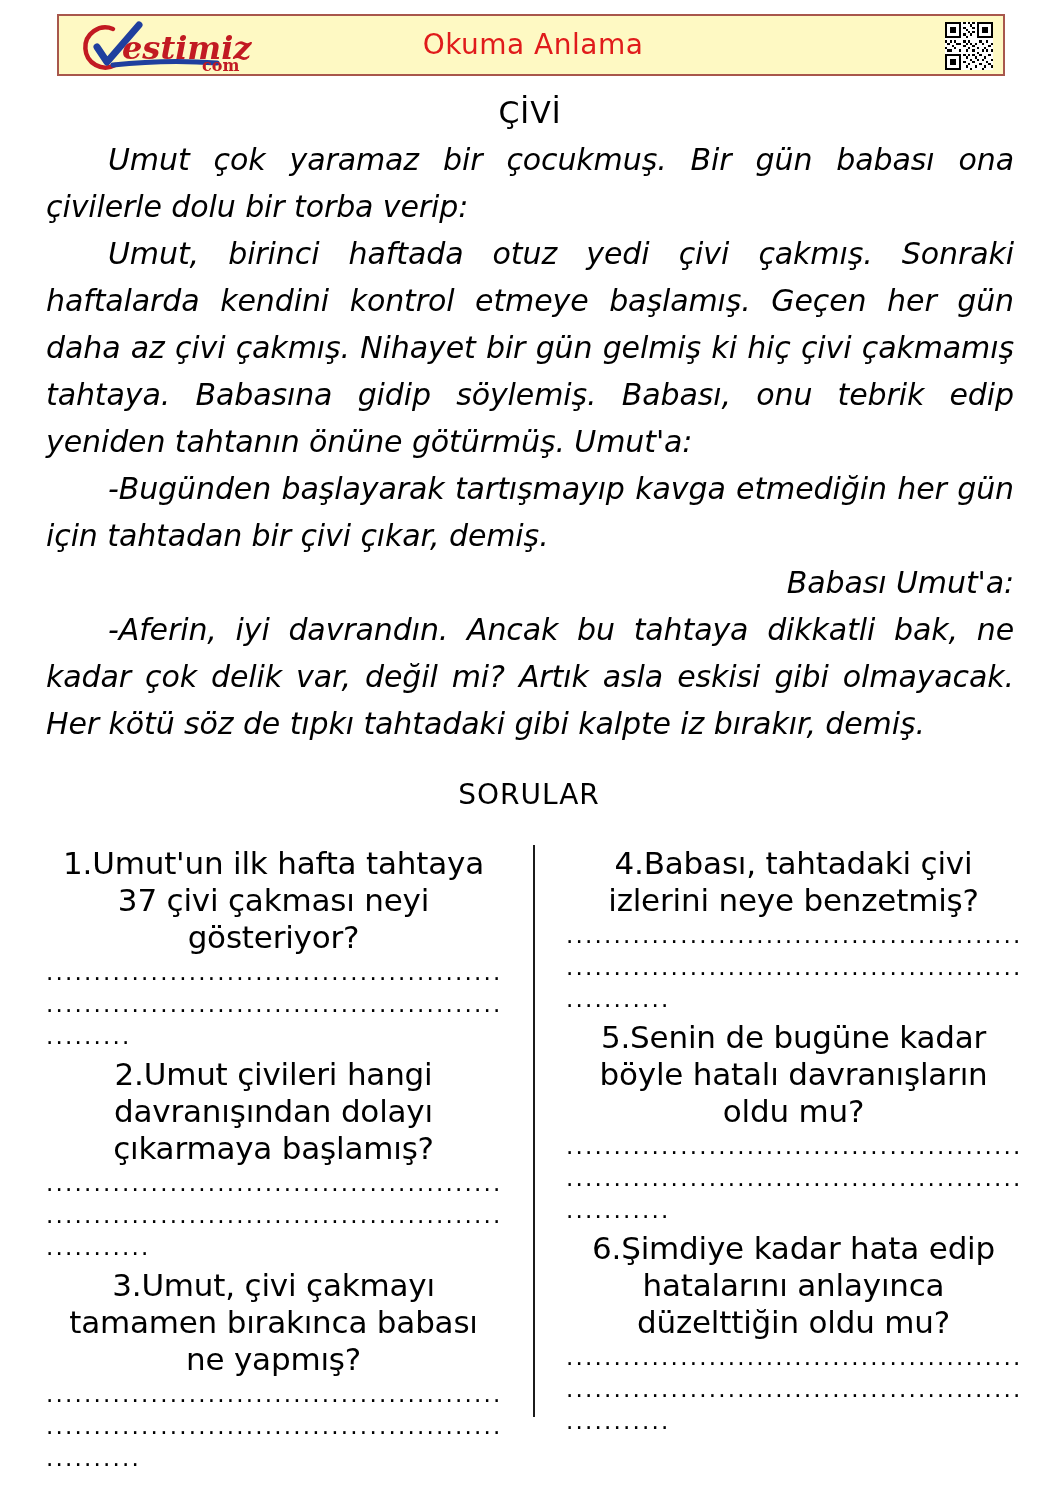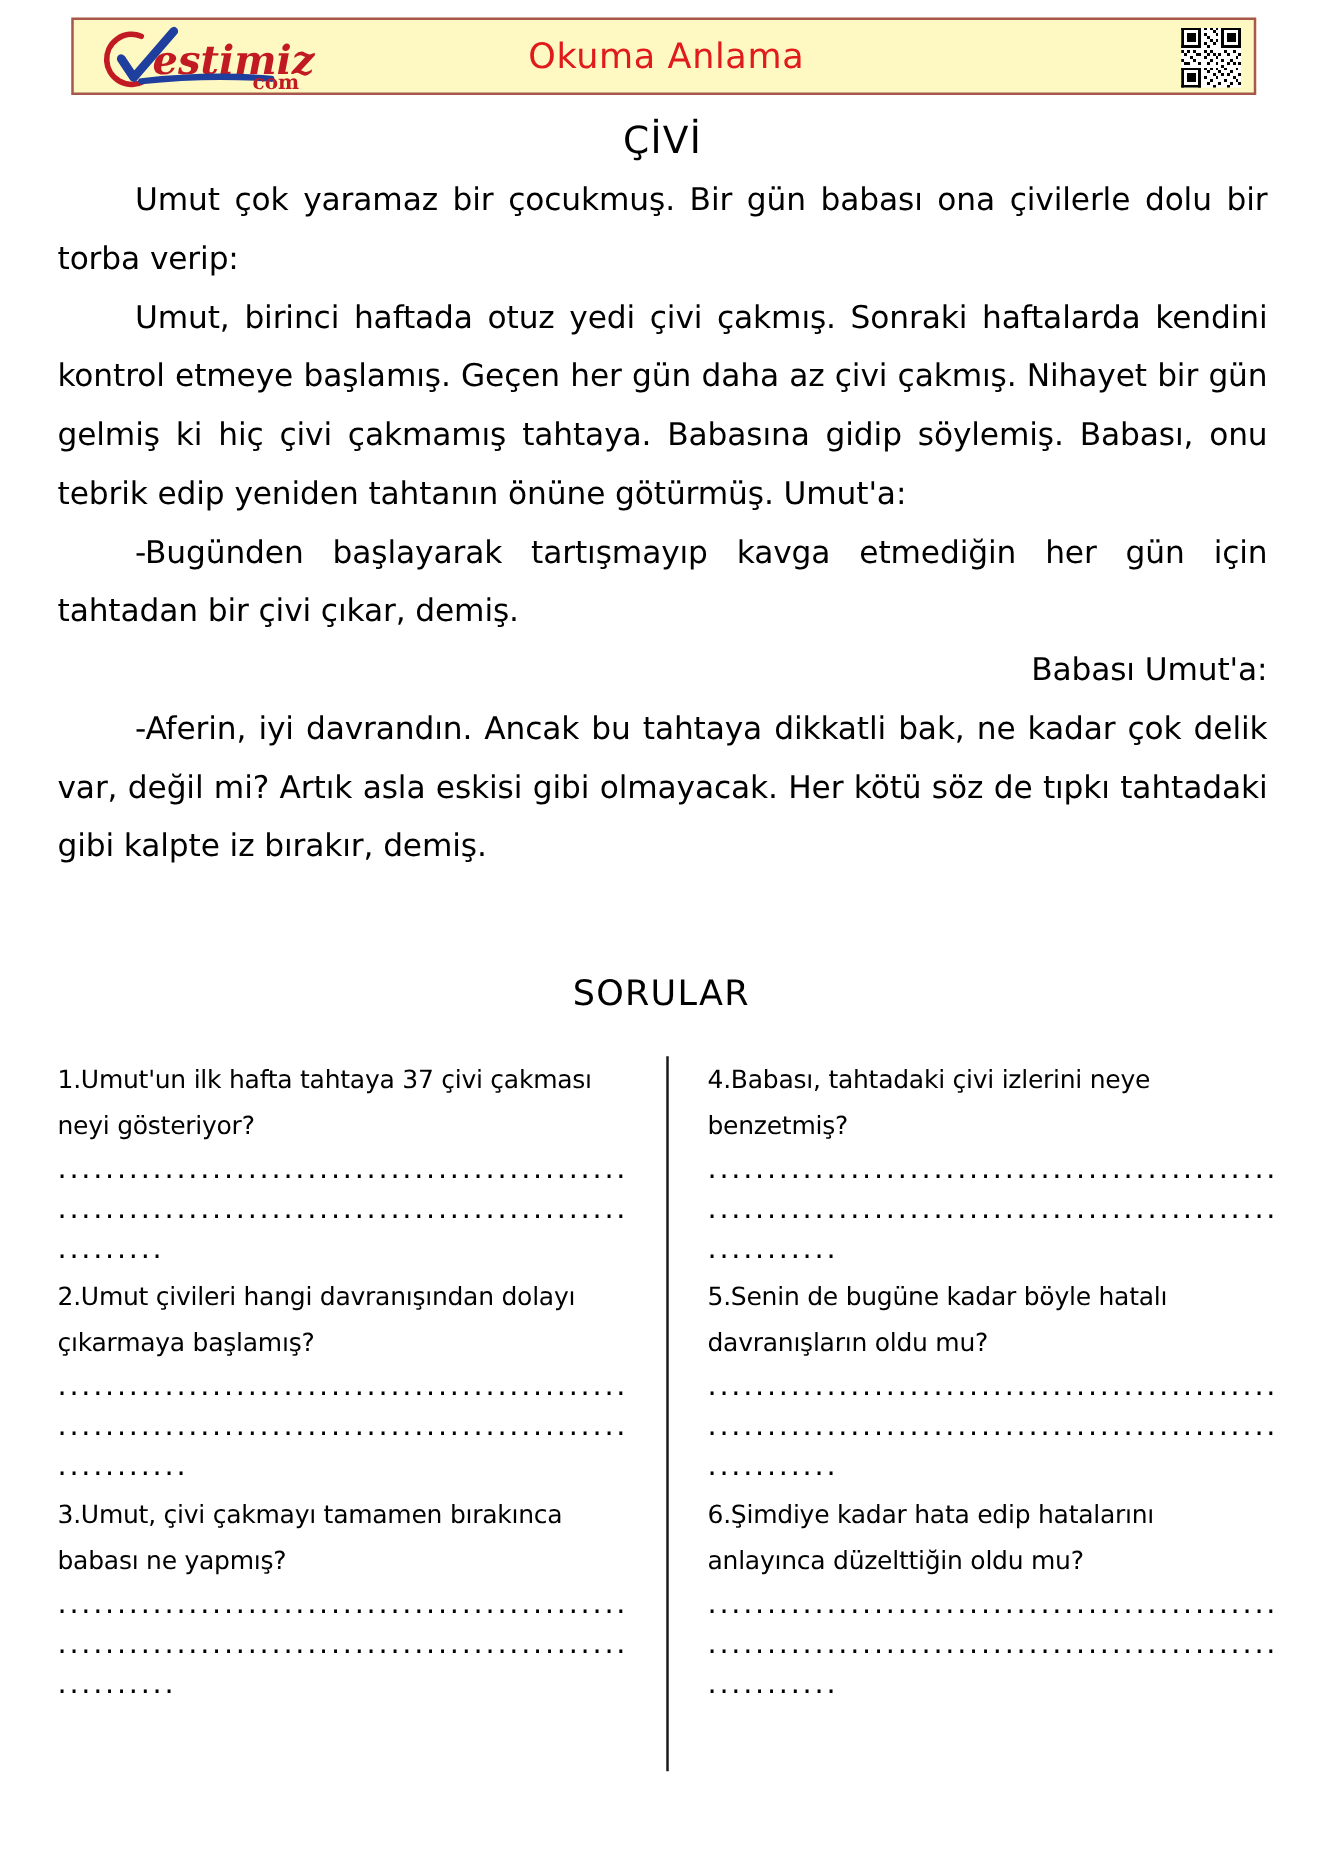--- a/index.html
+++ b/index.html
@@ -77,28 +77,29 @@
   }
   .story-title {
     text-align: center;
     font-size: 30px;
     letter-spacing: 1px;
     font-family: "DejaVu Sans", sans-serif;
     font-weight: 400;
     margin-bottom: 6px;
   }
   .para {
-    font-size: 25px;
+    font-size: 30px;
     line-height: 47px;
     text-indent: 62px;
     text-align: justify;
     font-family: "DejaVu Sans", sans-serif;
     font-weight: 400;
     letter-spacing: -0.1px;
     margin: 0;
+    font-style: italic;
   }
   .para.no-justify { text-align: right; }
 
   
   .sorular {
     position: absolute;
     left: 0;
     top: 778px;
     width: 1058px;
     text-align: center;
@@ -126,24 +127,25 @@
   .col {
     position: absolute;
     top: 0;
     width: 455px;
   }
   .col-left  { left: 0px; }
   .col-right { left: 520px; }
 
   .qblock { margin-bottom: 4px; }
   .qtext {
-    font-size: 20px;
+    font-size: 31px;
     line-height: 37px;
     font-family: "DejaVu Sans", sans-serif;
     letter-spacing: -0.2px;
+    text-align: center;
   }
   .ansline {
     font-size: 23px;
     line-height: 32px;
     letter-spacing: 2.2px;
     font-family: "DejaVu Sans", sans-serif;
     white-space: nowrap;
     overflow: hidden;
     color: #000;
   }

